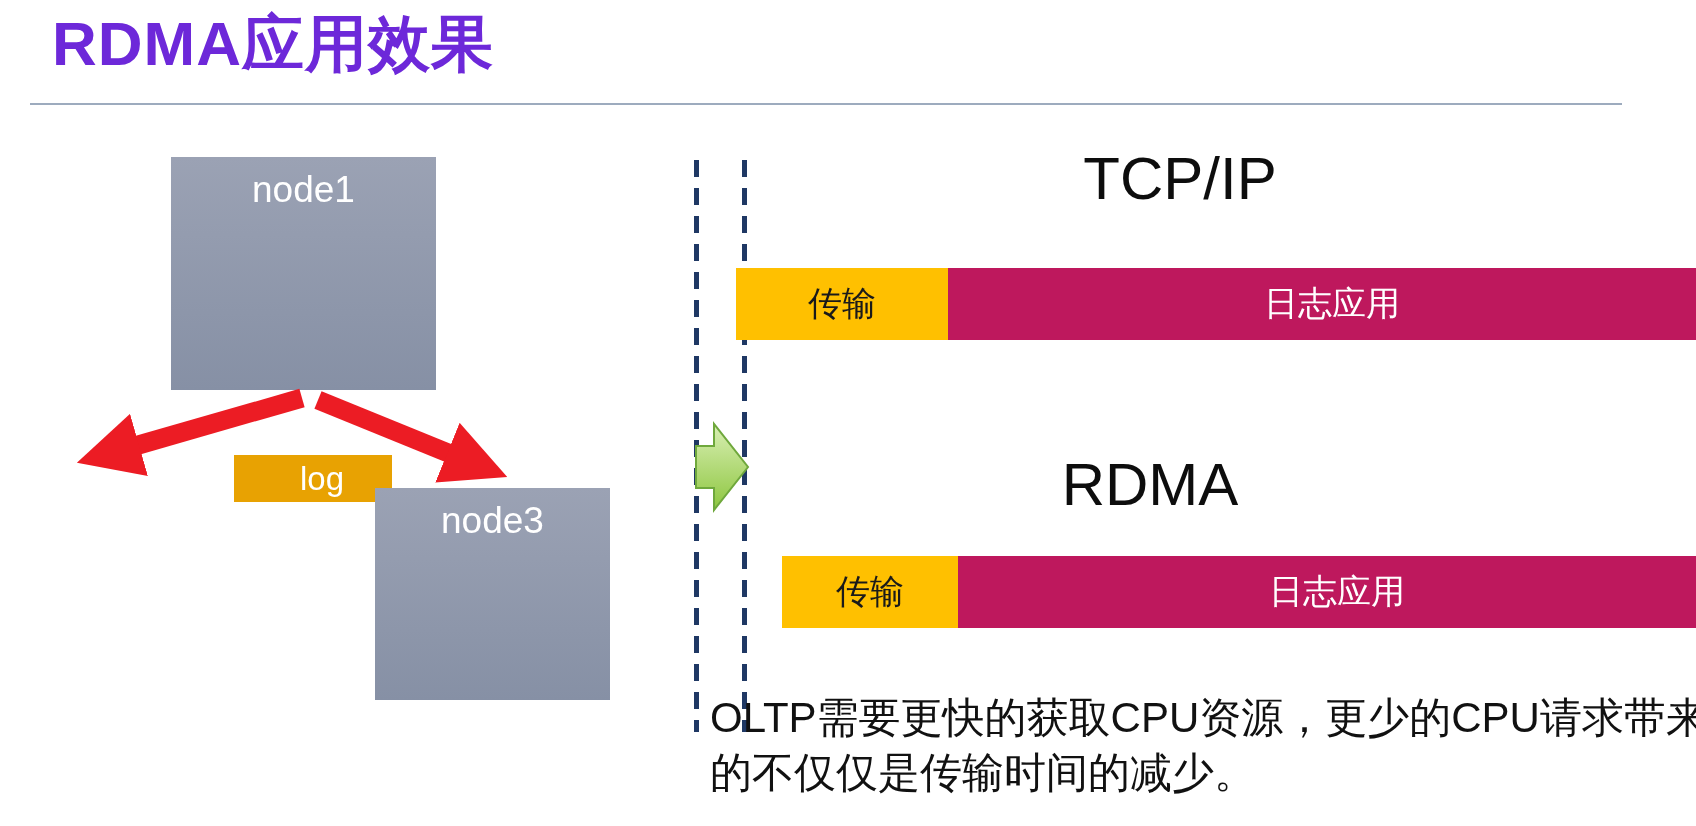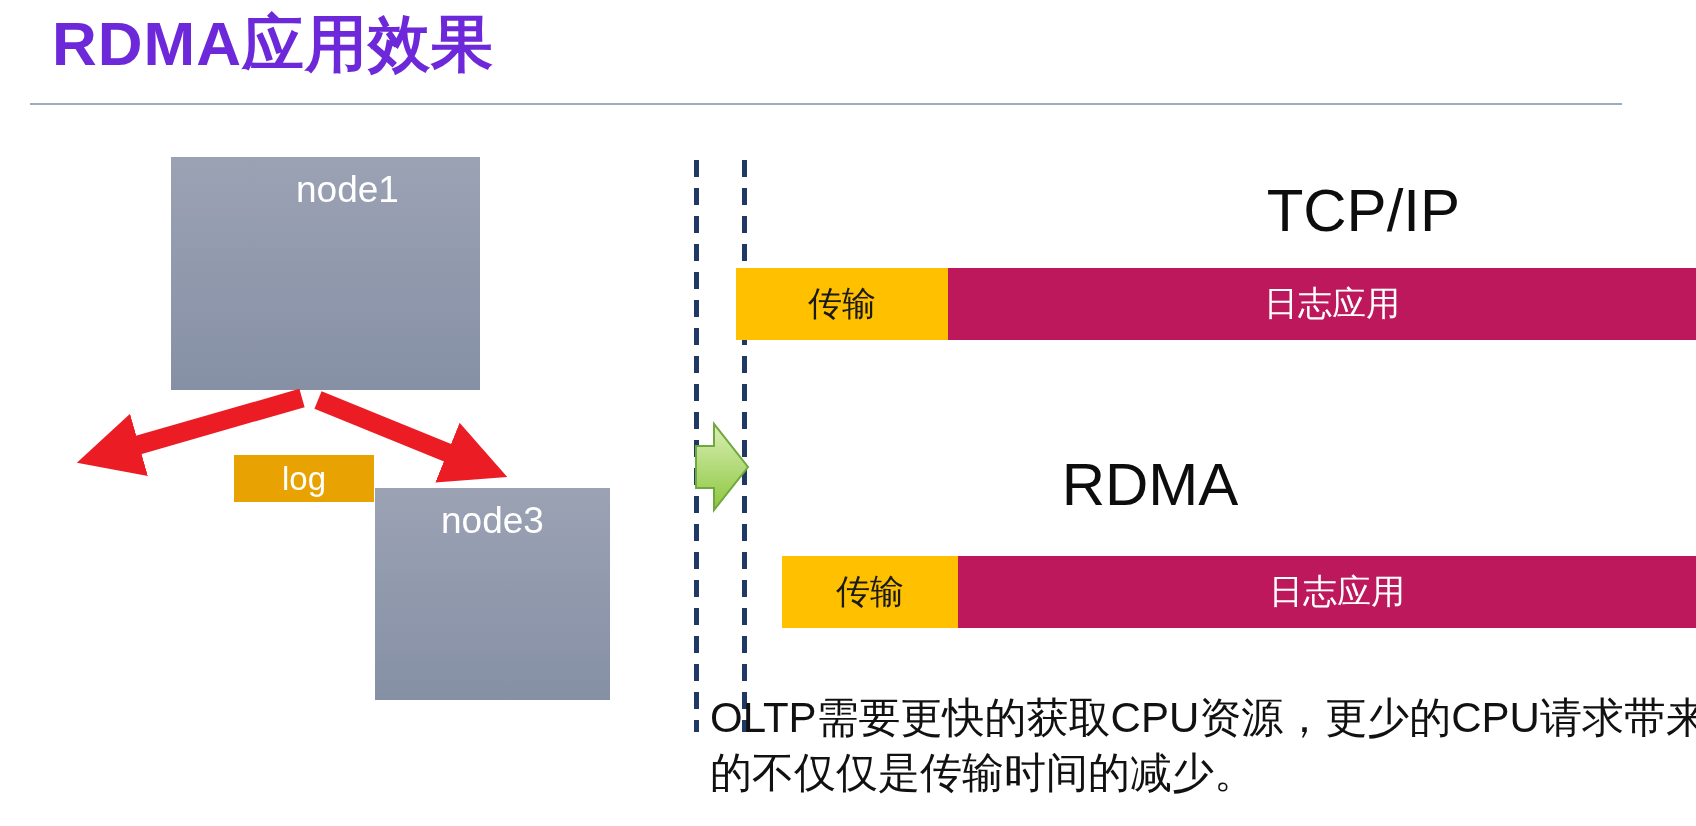--- a/index.html
+++ b/index.html
@@ -6,36 +6,36 @@
   body { font-family: "Liberation Sans", "DejaVu Sans", sans-serif; }
   .slide { position: relative; width: 1696px; height: 826px; background: #ffffff; overflow: hidden; }
 
   
   .title { position: absolute; left: 52px; top: 2px; font-size: 62px; font-weight: 700; color: #6d28d9; letter-spacing: 1px; }
   .divider { position: absolute; left: 30px; top: 103px; width: 1592px; height: 2px; background: #9DABBE; }
 
   
   .node { position: absolute; background: linear-gradient(180deg, #9BA2B4 0%, #8690A5 100%); color: #ffffff; text-align: center; font-size: 37px; }
   .node .nlabel { display: block; margin-top: 12px; }
-  .node1 { left: 171px; top: 157px; width: 265px; height: 233px; padding-left: 44px; }
+  .node1 { left: 171px; top: 157px; width: 265px; height: 233px; }
   .node2 { left: 5px;   top: 492px; width: 228px; height: 207px; }
   .node3 { left: 375px; top: 488px; width: 235px; height: 212px; }
-  .logbox { position: absolute; left: 234px; top: 455px; width: 140px; height: 47px; background: #E8A202; color: #ffffff; font-size: 33px; display: flex; align-items: center; justify-content: center; }
+  .logbox { position: absolute; left: 234px; top: 455px; width: 140px; height: 47px; background: #E8A202; color: #ffffff; font-size: 33px; display: flex; align-items: center; justify-content: center; padding-left: 18px; }
 
   .arrows { position: absolute; left: 0; top: 0; width: 660px; height: 826px; pointer-events: none; }
 
   
   .dash { position: absolute; top: 160px; height: 572px; width: 5px; z-index: 1;
           background: repeating-linear-gradient(180deg, #1F3864 0 17px, transparent 17px 28px); }
   .dash.left  { left: 694px; }
   .dash.right { left: 742px; }
 
   
   .heading { position: absolute; color: #0d0d0d; font-size: 60px; text-align: center; z-index: 2; }
-  .tcp-heading  { left: 900px; top: 176px; width: 560px; text-align: right; }
+  .tcp-heading  { left: 900px; top: 144px; width: 560px; }
   .rdma-heading { left: 880px; top: 450px; width: 540px; }
 
   
   .bar { position: absolute; height: 72px; display: flex; z-index: 2; padding-left: 36px; }
   .tcp-bar  { left: 700px; top: 268px; width: 980px; }
   .rdma-bar { left: 746px; top: 556px; width: 934px; }
   .seg { display: flex; align-items: center; justify-content: center; font-size: 34px; }
   .seg.transfer { background: #FFC000; color: #1a1a1a; }
   .tcp-bar  .transfer { width: 212px; }
   .rdma-bar .transfer { width: 176px; }

